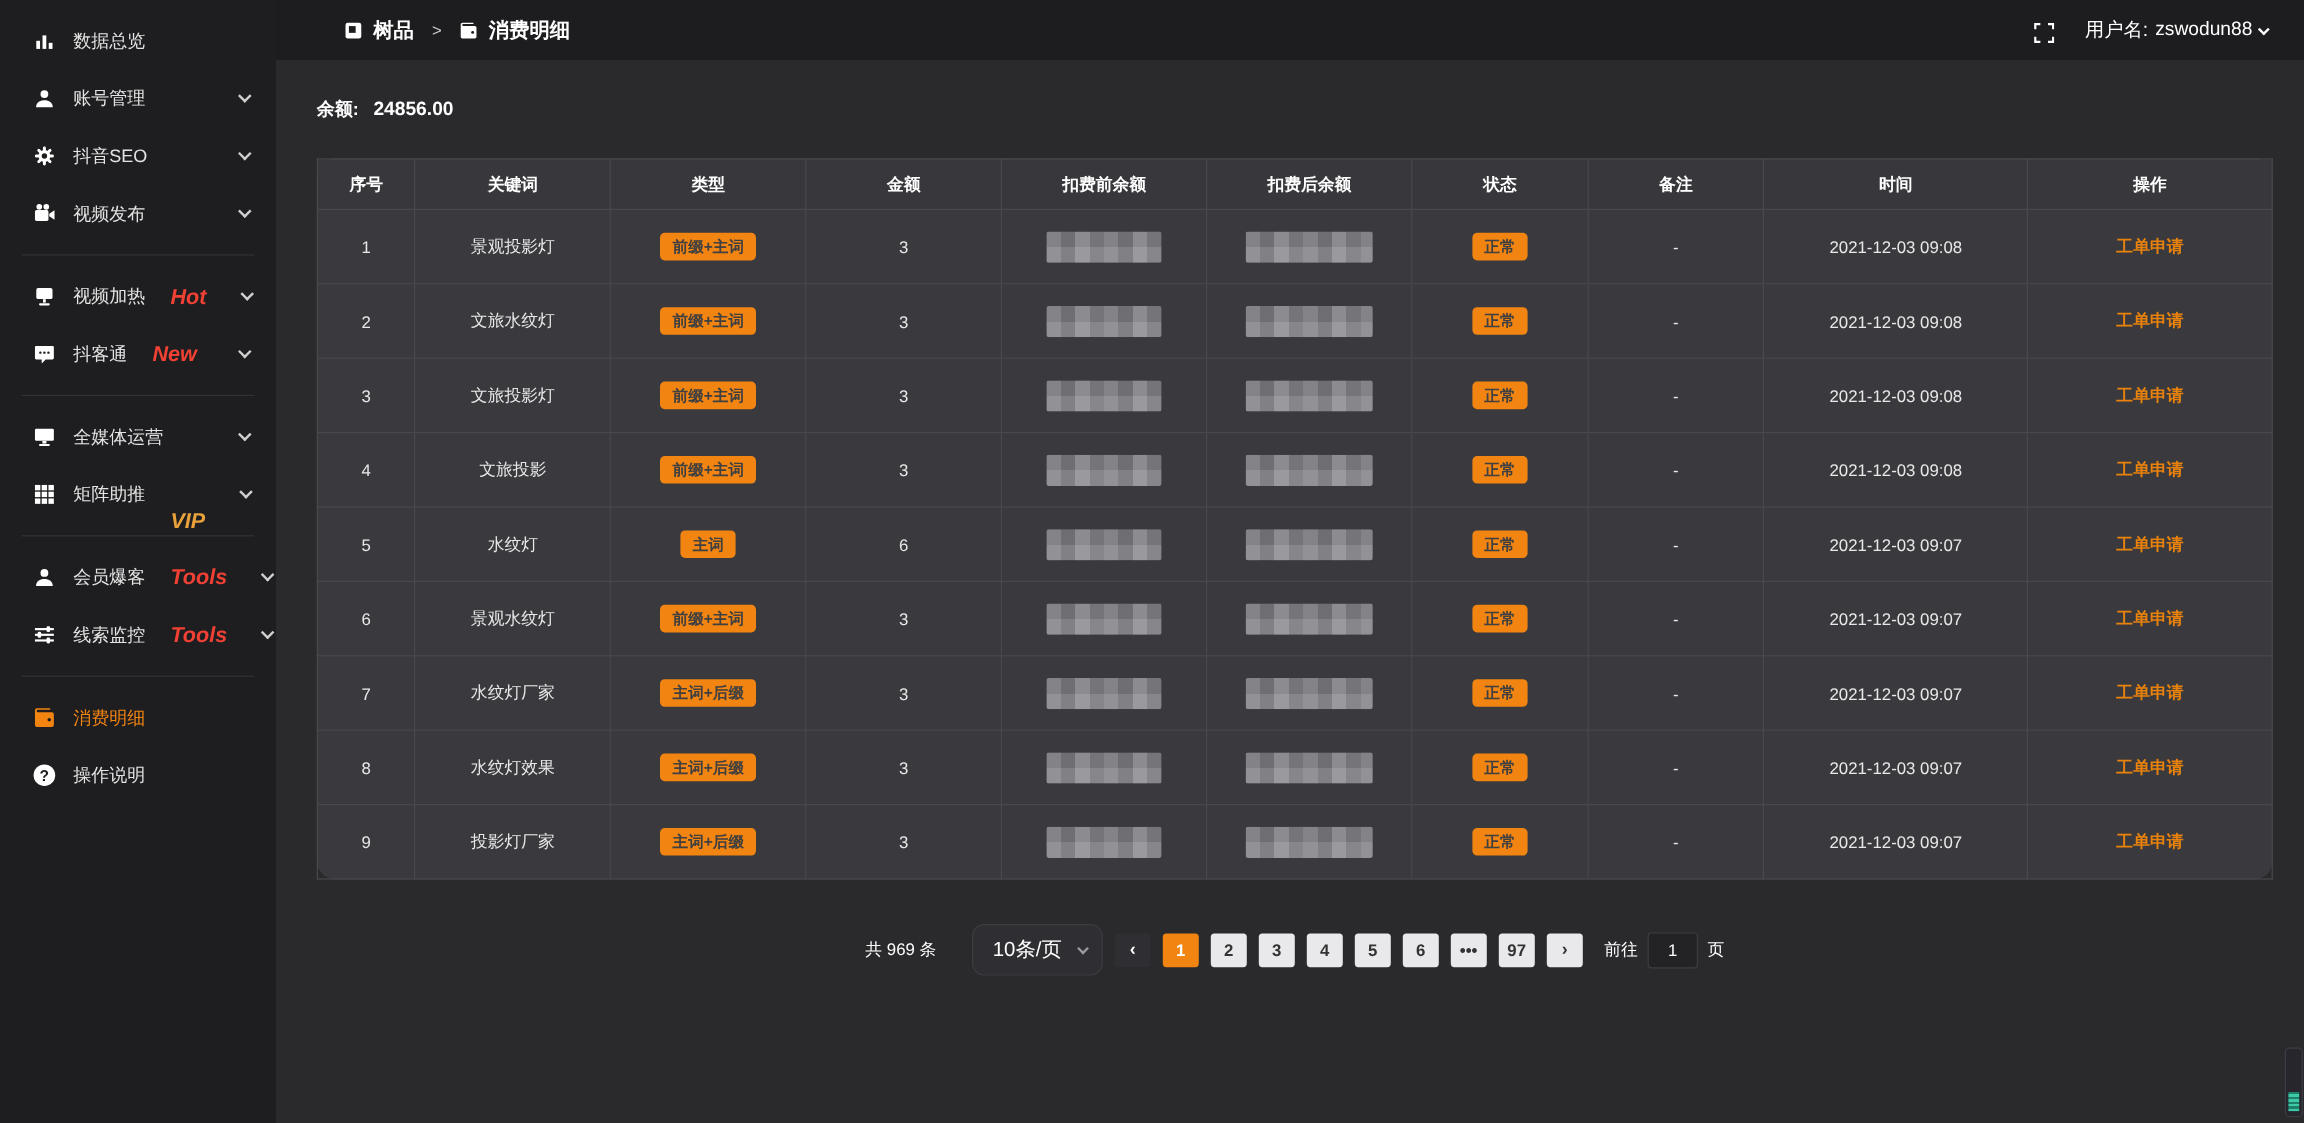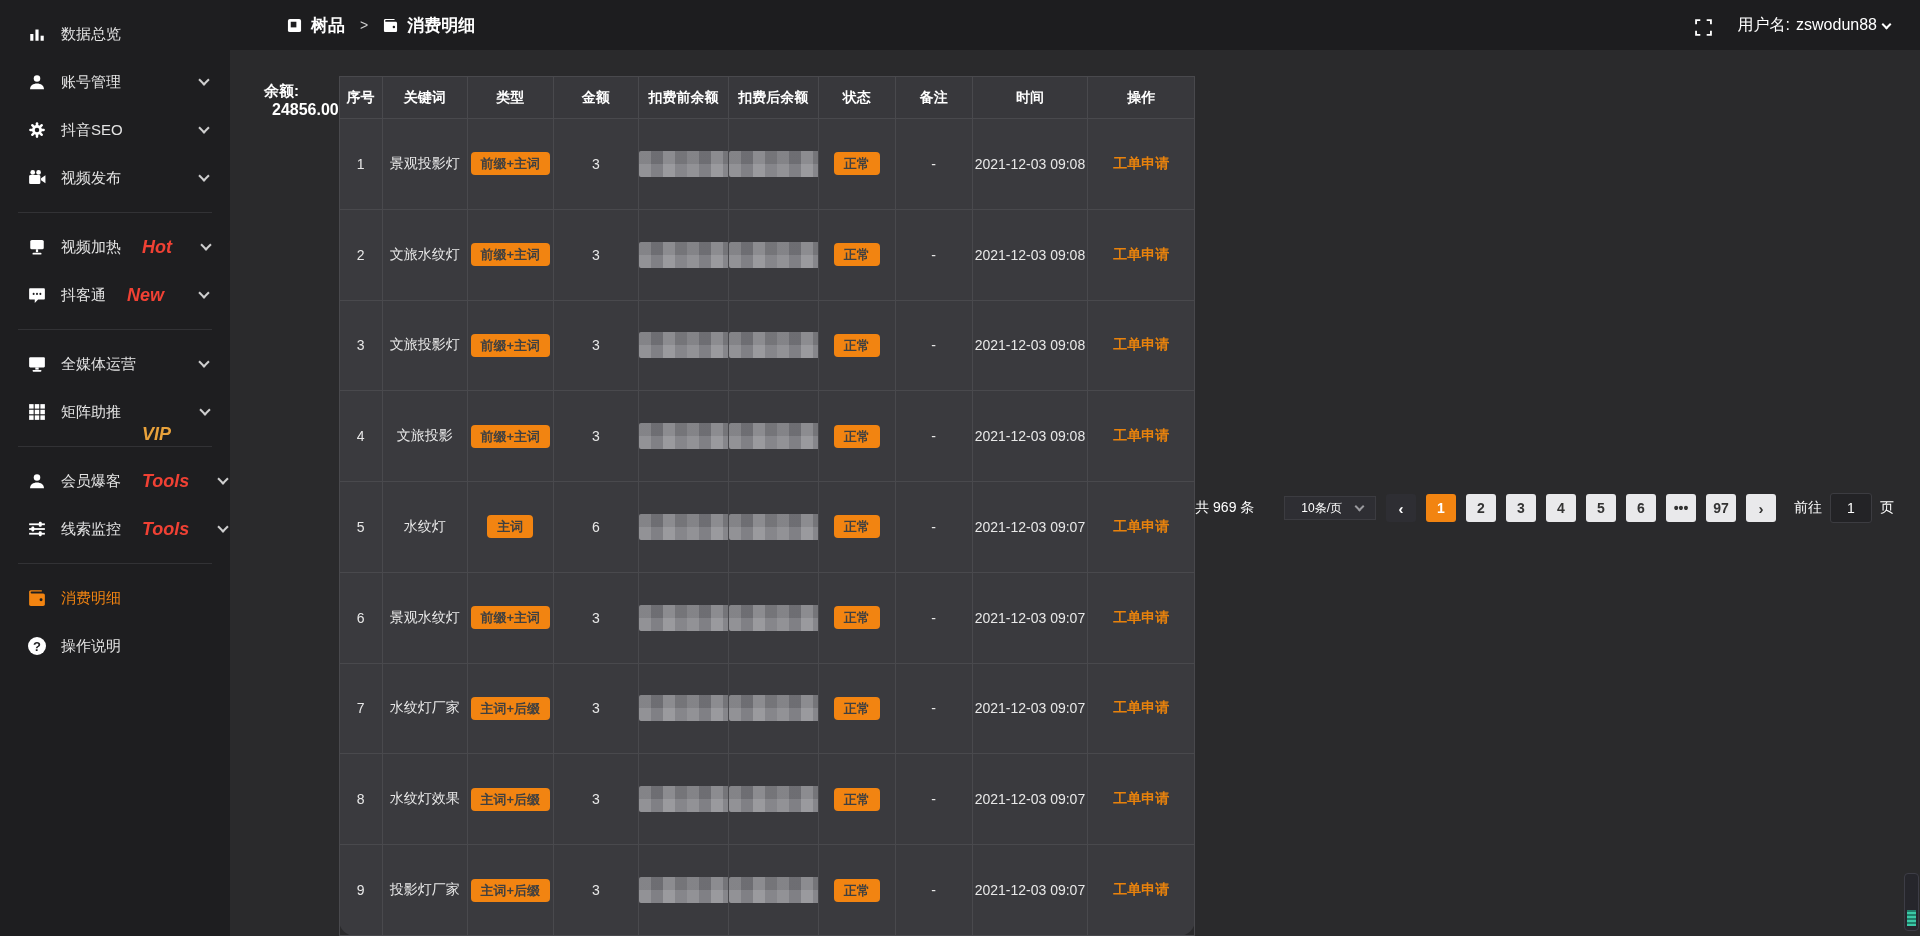--- a/index.html
+++ b/index.html
@@ -55,21 +55,21 @@
     padding:0 30px 0 57px; flex:none;
   }
   .crumb { display:flex; align-items:center; gap:9px; font-size:17px; font-weight:bold; color:#fff; }
   .crumb .c-icon { width:15px; height:15px; color:#fff; }
   .crumb .gt { font-size:14px; color:#cfcfcf; margin:0 6px; font-weight:normal; }
   .top-right { margin-left:auto; display:flex; align-items:flex-end; gap:26px; }
   .fs-icon { width:17px; height:17px; cursor:pointer; }
   .userbox { display:flex; align-items:center; gap:6px; font-size:16px; color:#fff; cursor:pointer; }
   .userbox .chev { border-color:#fff; width:7px; height:7px; margin-top:-2px; }
 
-  .content { flex:1; padding:26px 26px 0 34px; display:flex; flex-direction:row; }
+  .content { flex:1; padding:26px 26px 0 34px; display:flex; flex-direction:column;gap:15px; }
 
   .balance { font-size:15px; font-weight:bold; color:#fff; margin:6px 0 16px 0; }
   .balance .bal-value { font-size:16px; margin-left:8px; }
 
   
   table.consume { width:100%; border-collapse:collapse; background:#3a3a3e; table-layout:fixed;border-radius:16px; }
   .consume th, .consume td {
     border:1px solid #49494d; text-align:center; font-size:14px; color:#e8e8e8;
     overflow:hidden; white-space:nowrap;
   }
@@ -89,22 +89,22 @@
   .masked.after  { width:106px; }
   .action-link { color:#e8820c; font-weight:bold; font-size:14px; cursor:pointer; }
 
   
   .pagination {
     display:flex; align-items:center; justify-content:center; gap:10px;
     margin:22px 0 18px 0; font-size:14px; color:#fff; flex:none;
   }
   .pg-total { margin-right:20px; }
   .pg-size {
-    background:#2e2e33; border:1px solid #3c3c41; border-radius:0; height:24px;
-    display:flex; align-items:center; gap:14px; padding:0 12px 0 16px; font-size:12px; cursor:pointer;
+    background:#2e2e33; border:1px solid #3c3c41; border-radius:10px; height:43px;
+    display:flex; align-items:center; gap:14px; padding:0 12px 0 16px; font-size:17px; cursor:pointer;
   }
   .pg-size .chev { border-color:#9a9a9e; width:7px; height:7px; margin-top:-3px; }
   .pg-btn {
     min-width:30px; height:28px; border:none; border-radius:3px; background:#e9e9eb;
     color:#333; font-size:14px; font-weight:bold; cursor:pointer; padding:0 6px;
     display:flex; align-items:center; justify-content:center;
     font-family:"Liberation Sans","DejaVu Sans",sans-serif;
   }
   .pg-btn.dark { background:#2e2e33; color:#fff; }
   .pg-btn.active { background:#f28411; color:#fff; }

